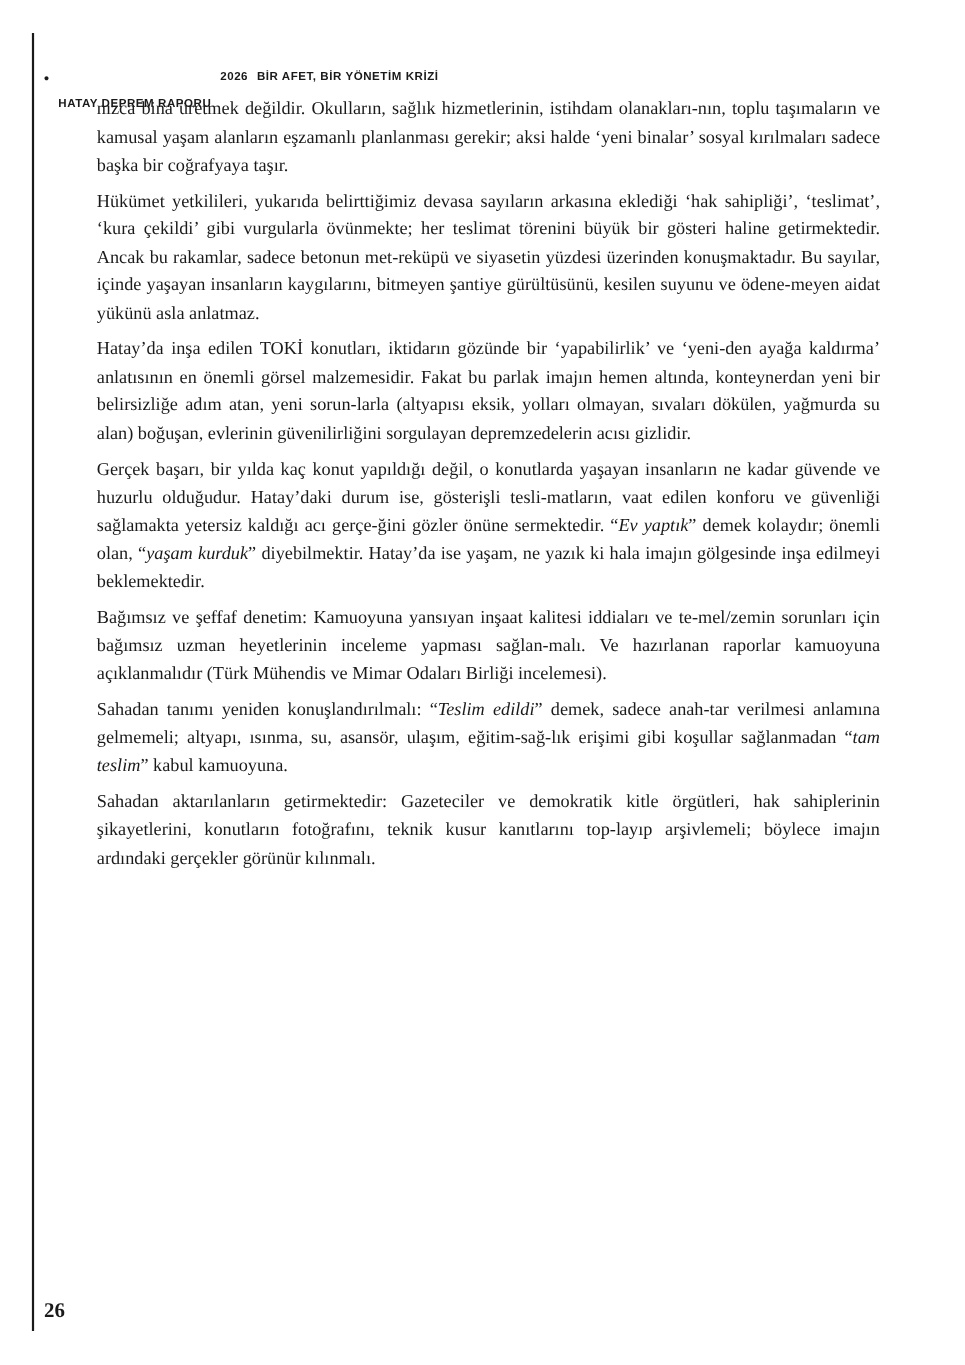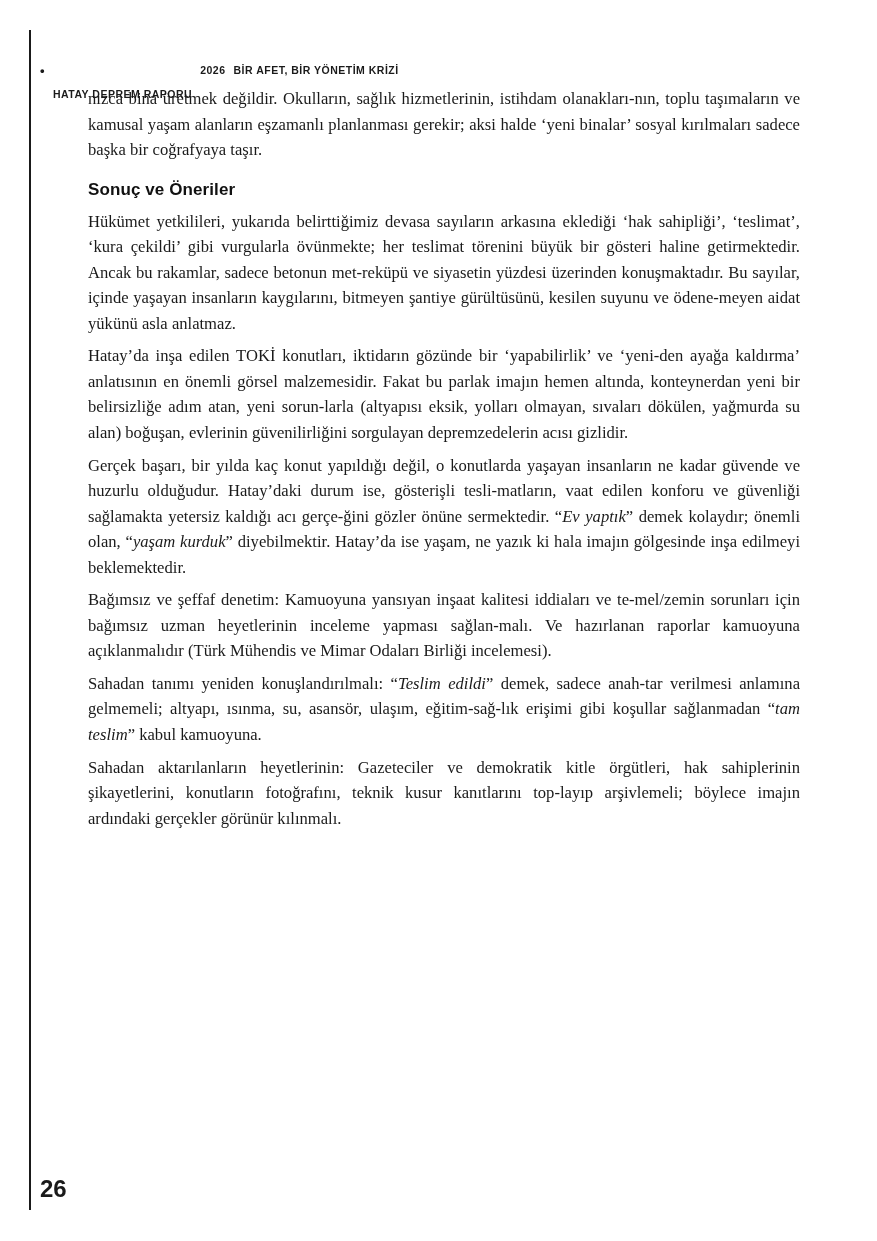--- a/index.html
+++ b/index.html
@@ -92,22 +92,22 @@
     font-weight: normal;
   }
   .ital {
     font-style: italic;
   }
   
   .folio {
     position: absolute;
     left: 40px;
     bottom: 38px;
-    font-family: Liberation Sans, sans-serif;
-    font-size: 24px;
+    font-family: Liberation Serif, serif;
+    font-size: 19px;
     font-weight: bold;
     color: #1a1a1a;
   }
 </style>
 </head>
 <body>
 
 <div class="page">
 
   <div class="left-rule"></div>
@@ -116,32 +116,31 @@
     <span class="bullet">•</span>
     <span class="rh-title">HATAY DEPREM RAPORU</span>
     <span class="rh-year">2026</span>
     <span class="rh-sub">BİR AFET, BİR YÖNETİM KRİZİ</span>
   </div>
 
   <div class="content">
 
     <p>nızca bina üretmek değildir. Okulların, sağlık hizmetlerinin, istihdam olanakları-nın, toplu taşımaların ve kamusal yaşam alanların eşzamanlı planlanması gerekir; aksi halde ‘yeni binalar’ sosyal kırılmaları sadece başka bir coğrafyaya taşır.</p>
 
-    <h2 class="section-title">Sonuç ve Öneriler</h2>
 
     <p>Hükümet yetkilileri, yukarıda belirttiğimiz devasa sayıların arkasına eklediği ‘hak sahipliği’, ‘teslimat’, ‘kura çekildi’ gibi vurgularla övünmekte; her teslimat törenini büyük bir gösteri haline getirmektedir. Ancak bu rakamlar, sadece betonun met-reküpü ve siyasetin yüzdesi üzerinden konuşmaktadır. Bu sayılar, içinde yaşayan insanların kaygılarını, bitmeyen şantiye gürültüsünü, kesilen suyunu ve ödene-meyen aidat yükünü asla anlatmaz.</p>
 
     <p>Hatay’da inşa edilen TOKİ konutları, iktidarın gözünde bir ‘yapabilirlik’ ve ‘yeni-den ayağa kaldırma’ anlatısının en önemli görsel malzemesidir. Fakat bu parlak imajın hemen altında, konteynerdan yeni bir belirsizliğe adım atan, yeni sorun-larla (altyapısı eksik, yolları olmayan, sıvaları dökülen, yağmurda su alan) boğuşan, evlerinin güvenilirliğini sorgulayan depremzedelerin acısı gizlidir.</p>
 
     <p><span>Gerçek başarı, bir yılda kaç konut yapıldığı değil, o konutlarda yaşayan insanların ne kadar güvende ve huzurlu olduğudur. Hatay’daki durum ise, gösterişli tesli-matların, vaat edilen konforu ve güvenliği sağlamakta yetersiz kaldığı acı gerçe-ğini gözler önüne sermektedir. “</span><span class="ital">Ev yaptık</span><span>” demek kolaydır; önemli olan, “</span><span class="ital">yaşam kurduk</span><span>” diyebilmektir. Hatay’da ise yaşam, ne yazık ki hala imajın gölgesinde inşa edilmeyi beklemektedir.</span></p>
 
     <p><span class="lead-in">Bağımsız ve şeffaf denetim</span><span>: Kamuoyuna yansıyan inşaat kalitesi iddiaları ve te-mel/zemin sorunları için bağımsız uzman heyetlerinin inceleme yapması sağlan-malı. Ve hazırlanan raporlar kamuoyuna açıklanmalıdır (Türk Mühendis ve Mimar Odaları Birliği incelemesi).</span></p>
 
     <p><span class="lead-in">Sahadan tanımı yeniden konuşlandırılmalı</span><span>: “</span><span class="ital">Teslim edildi</span><span>” demek, sadece anah-tar verilmesi anlamına gelmemeli; altyapı, ısınma, su, asansör, ulaşım, eğitim-sağ-lık erişimi gibi koşullar sağlanmadan “</span><span class="ital">tam teslim</span><span>” kabul kamuoyuna.</span></p>
 
 
-    <p><span class="lead-in">Sahadan aktarılanların heyetlerinin</span><span>: Gazeteciler ve demokratik kitle örgütleri, hak sahiplerinin şikayetlerini, konutların fotoğrafını, teknik kusur kanıtlarını top-layıp arşivlemeli; böylece imajın ardındaki gerçekler görünür kılınmalı.</span></p>
+    <p><span class="lead-in">Sahadan aktarılanların getirmektedir</span><span>: Gazeteciler ve demokratik kitle örgütleri, hak sahiplerinin şikayetlerini, konutların fotoğrafını, teknik kusur kanıtlarını top-layıp arşivlemeli; böylece imajın ardındaki gerçekler görünür kılınmalı.</span></p>
 
   </div>
 
   <div class="folio">26</div>
 
 </div>
 
 </body></html>

